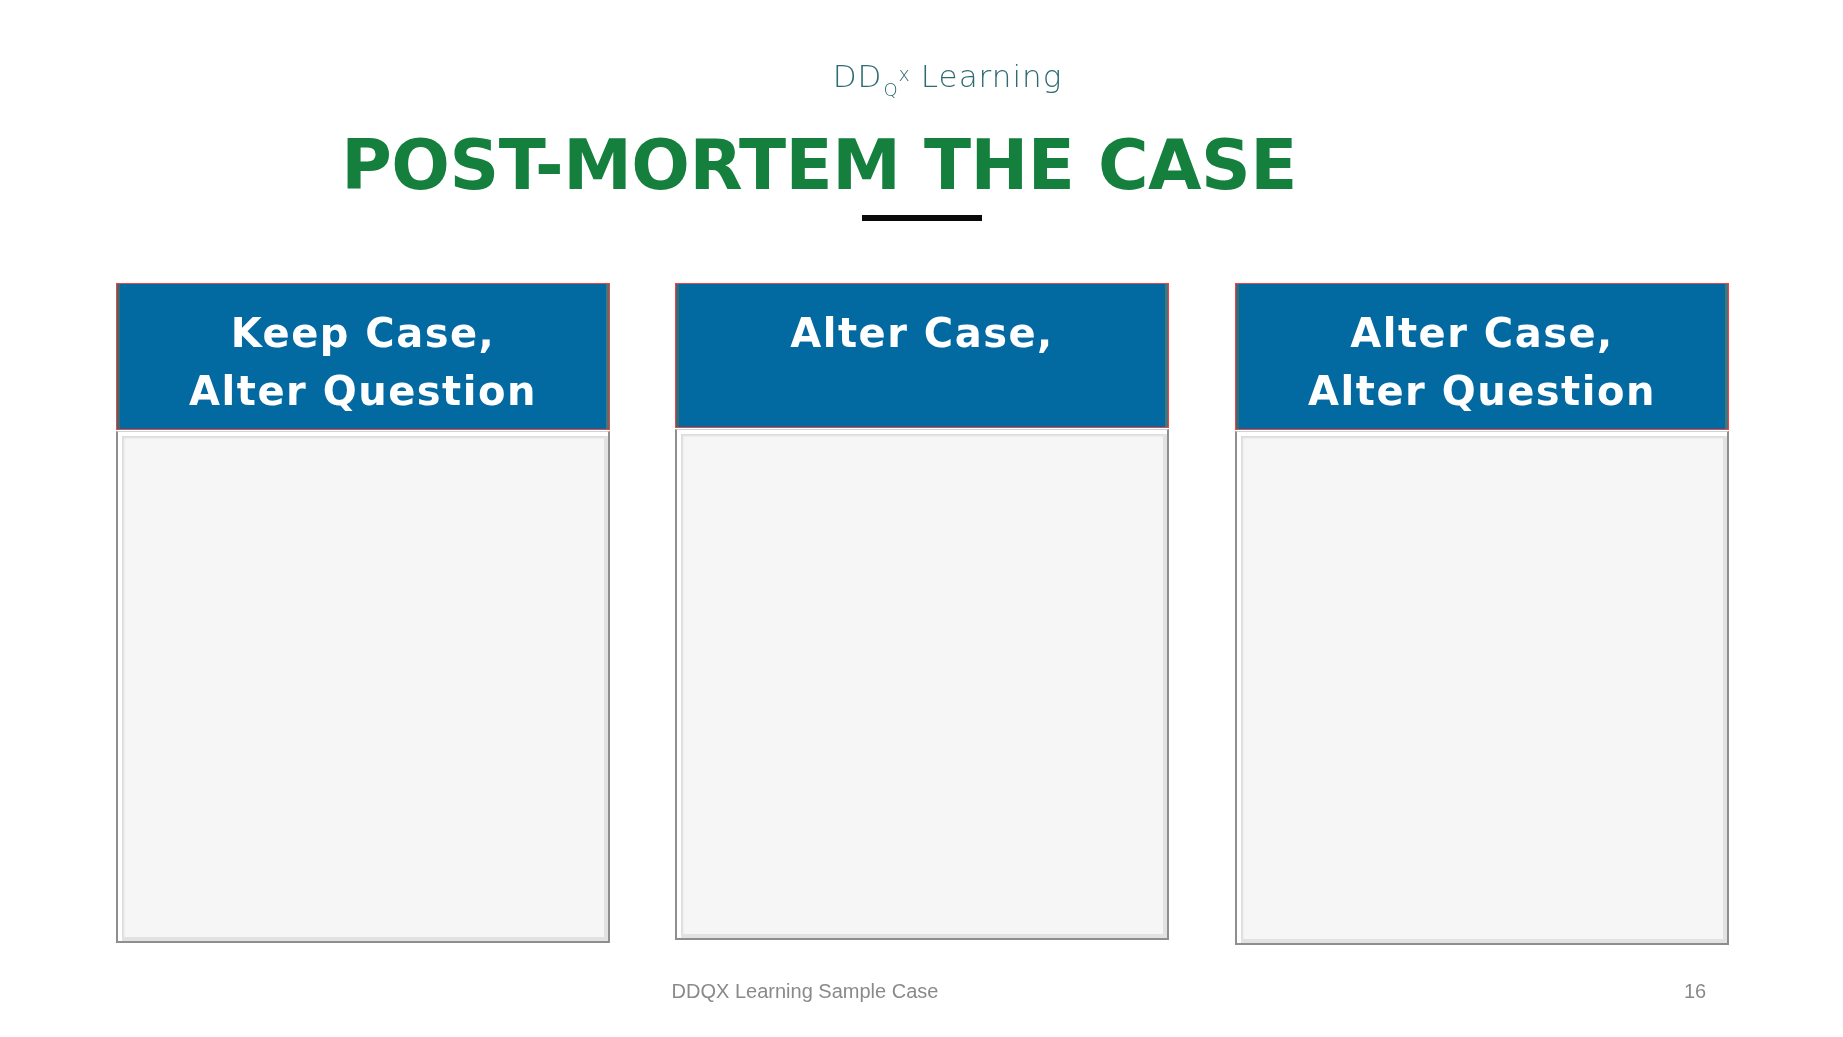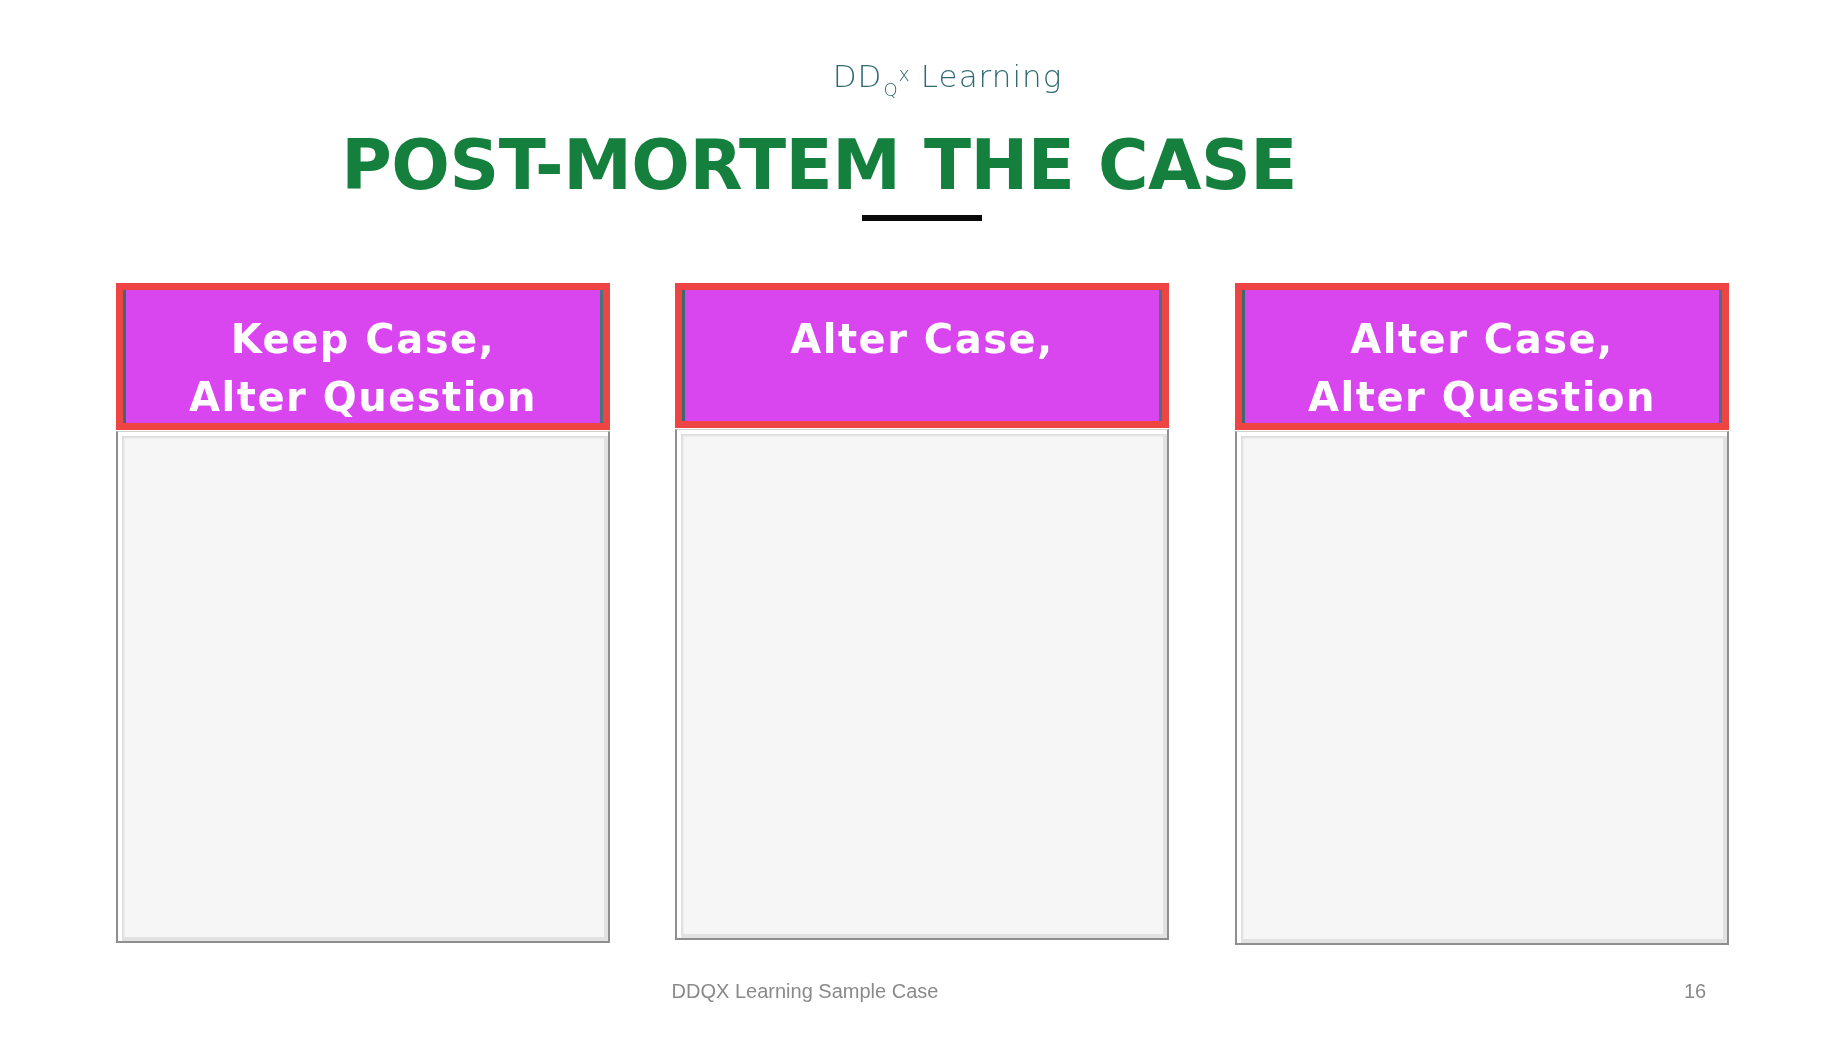--- a/index.html
+++ b/index.html
@@ -12,22 +12,22 @@
   .logo .sub { font-size: 18px; position: relative; top: 9px; margin-left: 1px; }
   .logo .sup { font-size: 19px; position: relative; top: -6px; margin-right: 10px; }
 
   .title { position: absolute; left: 0; width: 1570px; top: 124px; text-align: center;
            color: #15803d; font-size: 69px; font-weight: bold; letter-spacing: -0.5px;
            font-family: "DejaVu Sans", sans-serif; line-height: 82px; margin-left: 34px; }
   .underline { position: absolute; left: 862px; top: 215px; width: 120px; height: 6px; background: #0a0a0a; }
 
   .card { position: absolute; top: 283px; width: 494px; height: 660px; }
   .card .head { position: absolute; left: 0; top: 0; right: 0; height: 147px;
-                background: #d946ef; box-sizing: border-box;
-                border: 7px solid #ef4444;
+                background: #0369a1; box-sizing: border-box;
+                border: 1px solid #ef4444;
                 box-shadow: inset 5px 0 0 -2px #3f6870, inset -5px 0 0 -2px #4a737a; }
   .card .head .text { position: absolute; left: 0; right: 0; top: 20px; text-align: center;
                       color: #ffffff; font-size: 40px; font-weight: bold; line-height: 58px;
                       letter-spacing: 1.5px; font-family: "DejaVu Sans", sans-serif; }
   .card .body { position: absolute; left: 0; right: 0; top: 148px; bottom: 0;
                 background: #f6f6f6; box-sizing: border-box;
                 border: 2px solid #8e8e8e; border-top: 1px solid #d0d0d0;
                 box-shadow: inset 4px 4px 0 0 #ffffff, inset -4px -4px 0 0 #e2e2e2, inset 6px 6px 2px 0 #dcdcdc; }
 
   .footer { position: absolute; left: 0; width: 1610px; top: 980px; text-align: center;

